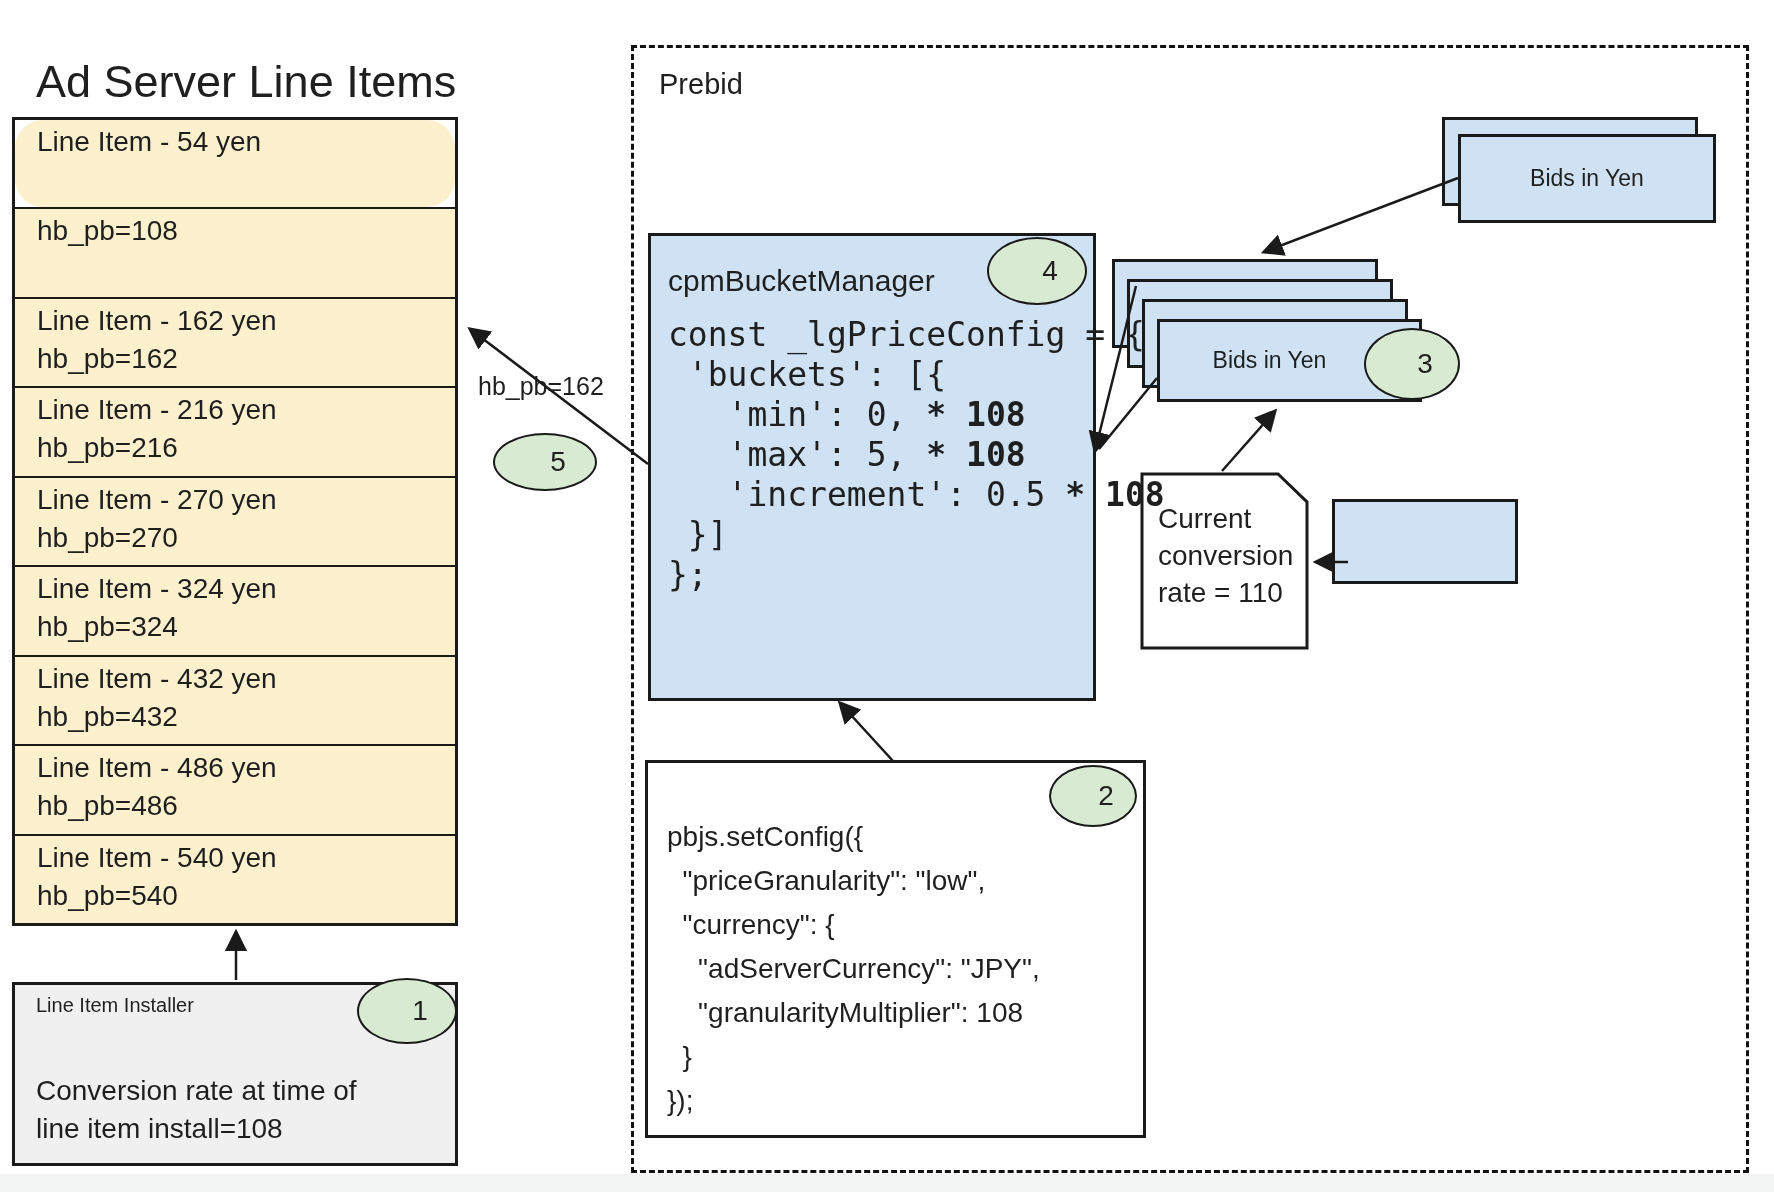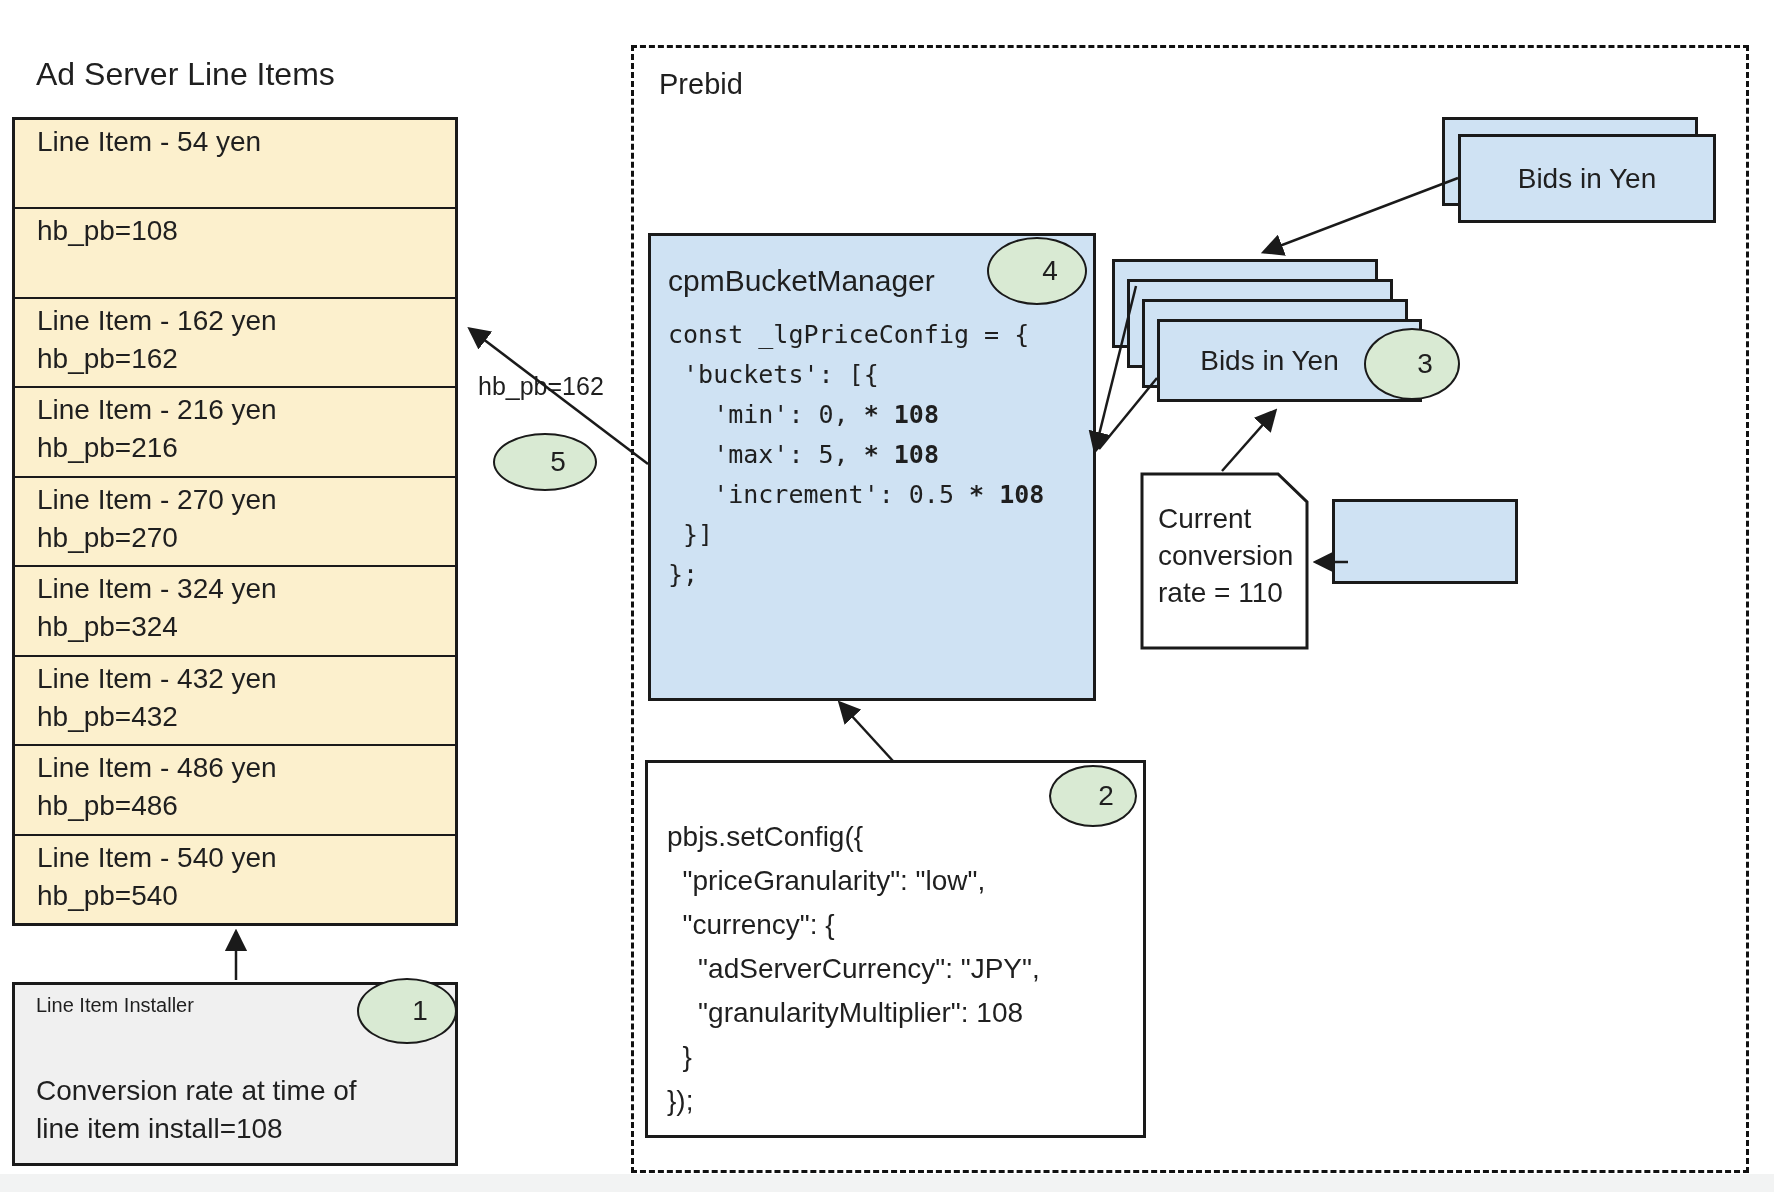--- a/index.html
+++ b/index.html
@@ -4,47 +4,47 @@
 <style>
   html,body{margin:0;padding:0;background:#ffffff;}
   #canvas{position:relative;width:1774px;height:1192px;background:#ffffff;overflow:hidden;
           font-family:"Liberation Sans",sans-serif;color:#1f1f1f;}
   .abs{position:absolute;}
   
   #lineitem-table{left:12px;top:117px;width:440px;height:803px;border:3px solid #1a1a1a;
                   display:flex;flex-direction:column;z-index:10;}
   .li-row{flex:1;background:#fcf0cd;border-top:2px solid #1a1a1a;padding:3px 0 0 22px;
           font-size:28px;line-height:38px;}
-  .li-row:first-child{border-top:none;}
+  .li-row:first-child{border-top:none;border-radius:28px;}
   
   #installer-box{left:12px;top:982px;width:440px;height:178px;background:#f0f0f0;
                  border:3px solid #1a1a1a;z-index:10;}
   #installer-title{left:36px;top:994px;font-size:20px;z-index:12;}
   #installer-body{left:36px;top:1072px;font-size:28px;line-height:38px;z-index:12;}
   
-  #adserver-title{left:36px;top:56px;font-size:32px;z-index:12;}
+  #adserver-title{left:36px;top:56px;font-size:45px;z-index:12;}
   #prebid-title{left:659px;top:68px;font-size:29px;z-index:12;}
   
   #prebid-box{left:631px;top:45px;width:1112px;height:1122px;border:3px dashed #111;z-index:5;}
   
   #cpm-box{left:648px;top:233px;width:442px;height:462px;background:#cfe2f3;
            border:3px solid #1a1a1a;z-index:10;}
   #cpm-label{left:668px;top:264px;font-size:30px;z-index:12;}
-  #cpm-code{left:668px;top:315px;font-size:25px;line-height:40px;z-index:12;
+  #cpm-code{left:668px;top:315px;font-size:33px;line-height:40px;z-index:12;
             font-family:"DejaVu Sans Mono",monospace;}
   #cpm-code .code-line{white-space:pre;}
   #cpm-code .code-bold{font-weight:bold;}
   
   #setconfig-box{left:645px;top:760px;width:495px;height:372px;background:#ffffff;
                  border:3px solid #1a1a1a;z-index:10;}
   #setconfig-code{left:667px;top:815px;font-size:28px;line-height:44px;z-index:12;}
   #setconfig-code .code-line{white-space:pre;}
   
   .card{background:#cfe2f3;border:3px solid #1a1a1a;z-index:10;display:flex;
-        align-items:center;justify-content:center;font-size:28px;}
+        align-items:center;justify-content:center;font-size:23px;}
   
   #note-text{left:1158px;top:500px;font-size:28px;line-height:37px;z-index:12;}
   
   .badge{background:#d9ead3;border:2.5px solid #1a1a1a;border-radius:50%;z-index:20;
          display:flex;align-items:center;justify-content:center;font-size:28px;
          box-sizing:border-box;padding-left:26px;}
   
   #hbpb-label{left:478px;top:372px;font-size:25px;z-index:30;}
   #arrow-layer{left:0;top:0;z-index:40;pointer-events:none;}
   #note-shape{left:1140px;top:470px;z-index:9;}

